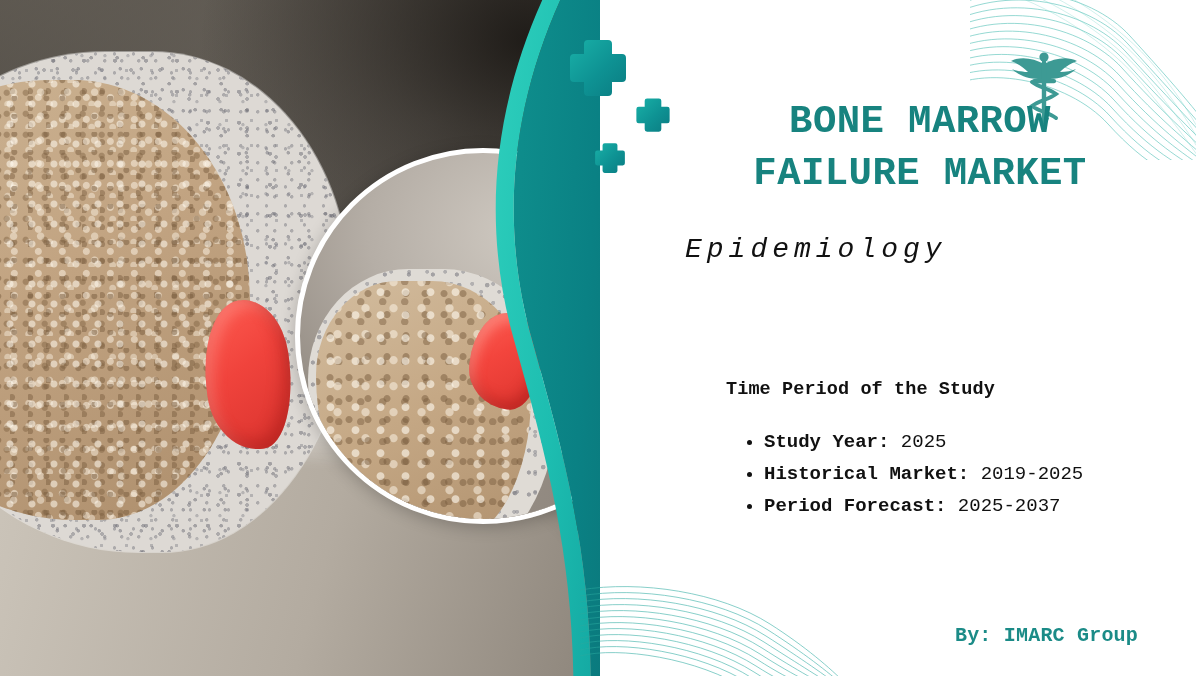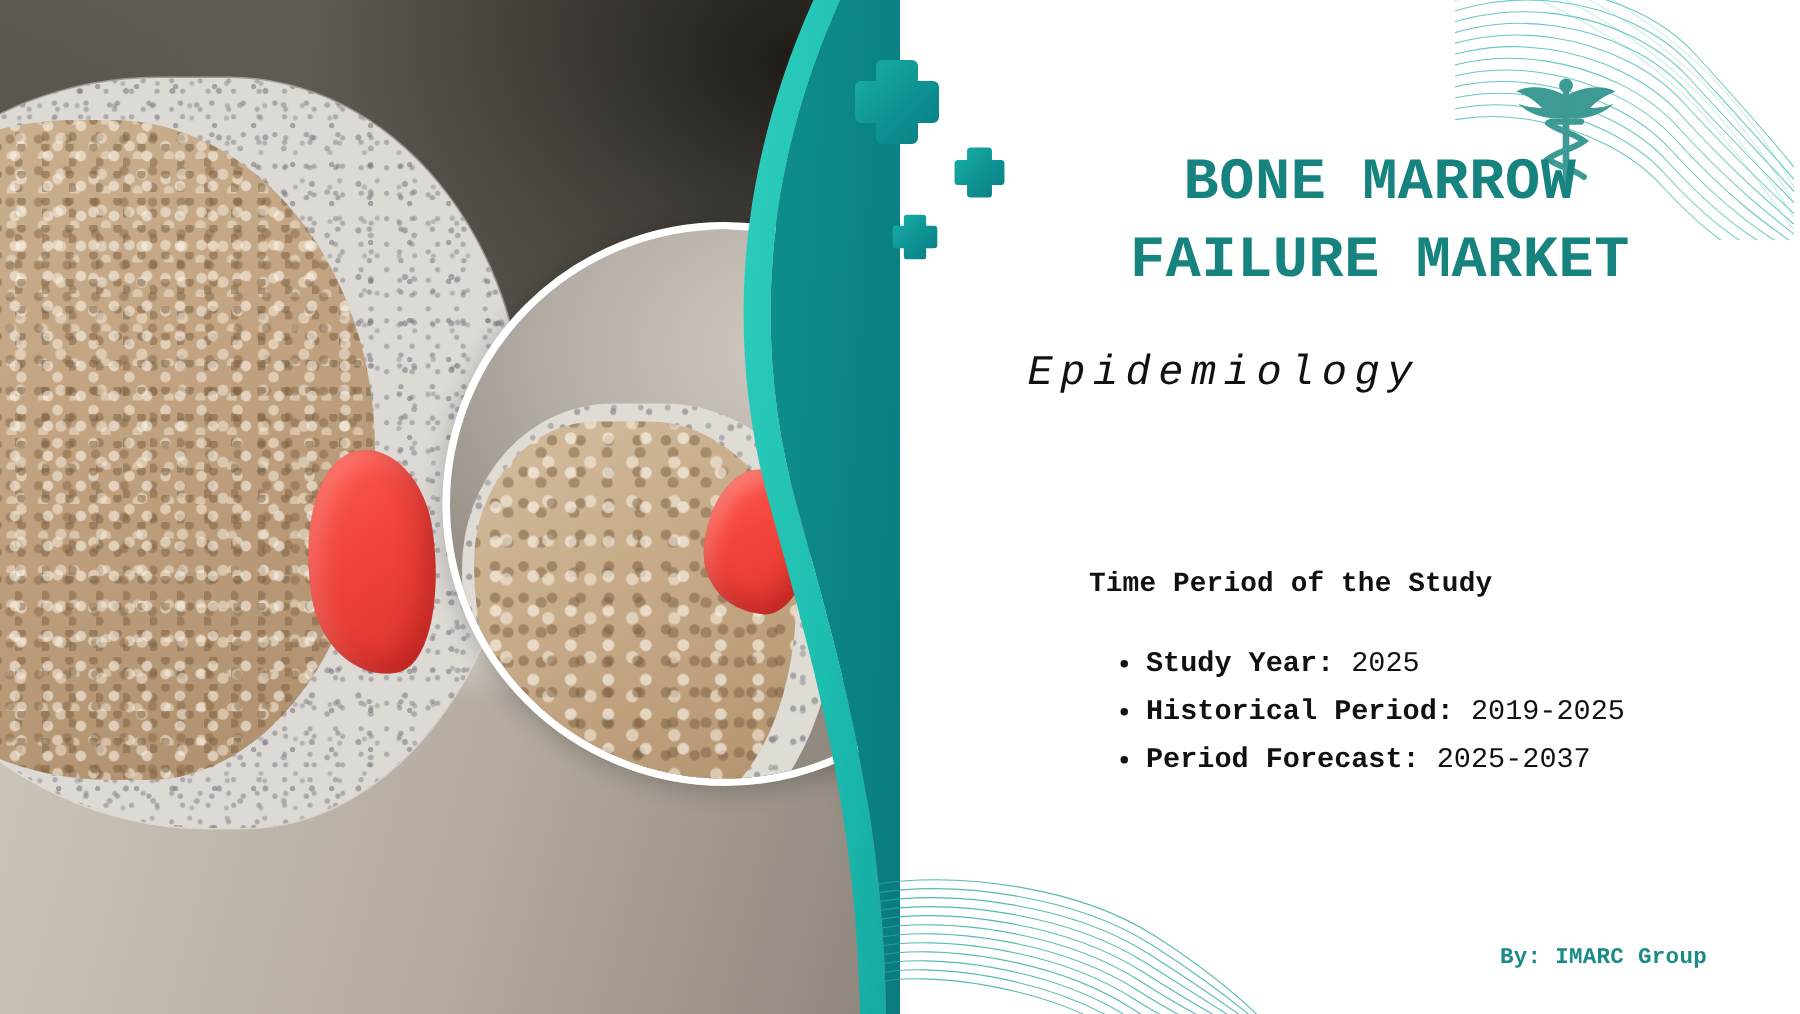--- a/index.html
+++ b/index.html
@@ -202,21 +202,21 @@
     list-style:disc;
   }
   .bullets li{
     font-size:19px;line-height:32px;color:#111;
   }
   .bullets li b{font-weight:bold;}
   .bullets li span{font-weight:400;}
 
   .byline{
     position:absolute;right:62px;bottom:29px;
-    color:#1b8b87;font-weight:bold;font-size:15px;letter-spacing:.2px;
+    color:#1b8b87;font-weight:bold;font-size:20px;letter-spacing:.2px;
   }
 </style>
 </head>
 <body>
 
 <div id="poster">
 
   <div class="img-panel">
     <div class="img-bg-dark"></div>
     <div class="shaft"></div>
@@ -323,21 +323,21 @@
     </div>
 
     <div class="section-head">Time Period of the Study</div>
 
     <ul class="bullets">
       <li>
         <b>Study Year:</b>
         <span>2025</span>
       </li>
       <li>
-        <b>Historical Period:</b>
+        <b>Historical Market:</b>
         <span>2019-2025</span>
       </li>
       <li>
         <b>Period Forecast:</b>
         <span>2025-2037</span>
       </li>
     </ul>
 
     <div class="byline">By: IMARC Group</div>
   </div>

